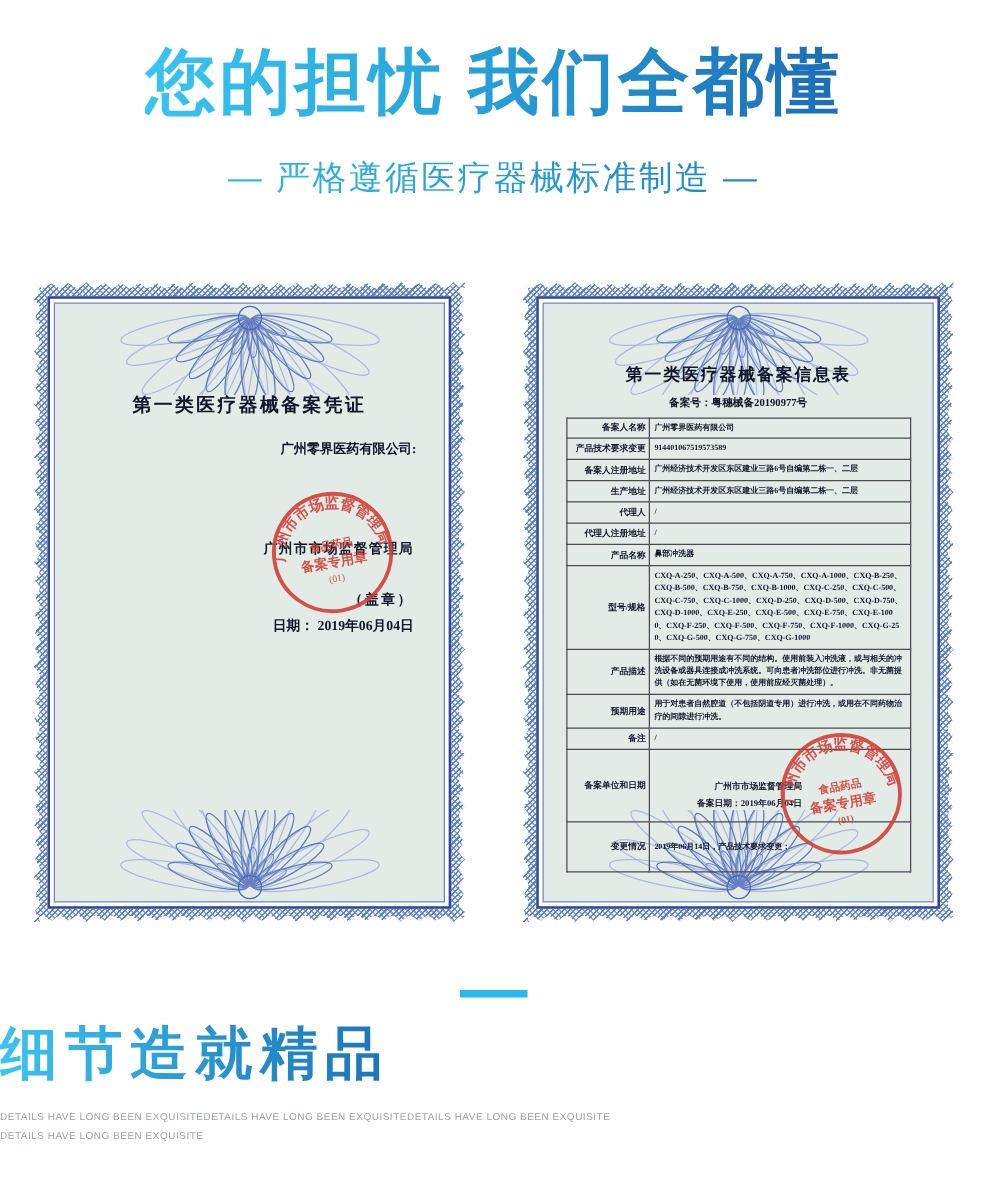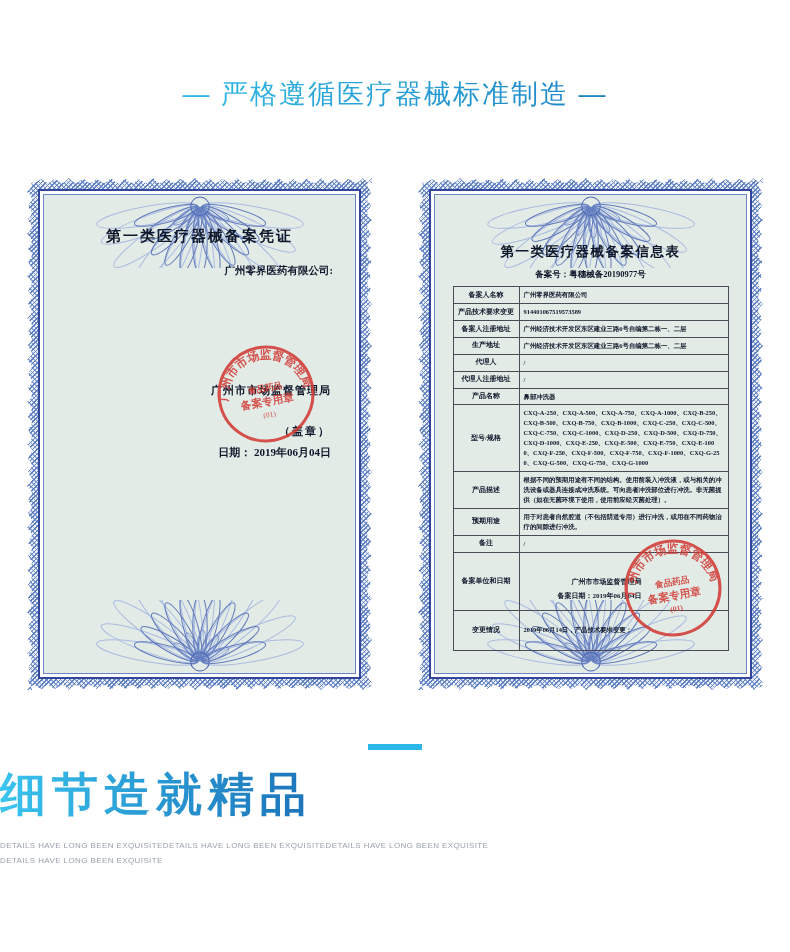--- a/index.html
+++ b/index.html
@@ -33,21 +33,21 @@
     background:#e3ebe7;
     border:2px solid #32469b;
     box-shadow: inset 0 0 0 3px #ffffff, inset 0 0 0 4px #6d84c4;
     font-family:"Liberation Serif","DejaVu Serif",serif; color:#0f172a;
   }
   .fan { position:absolute; left:50%; transform:translateX(-50%); width:215px; height:72px; z-index:0; }
   .fan.top { top:5px; }
   .fan.bottom { bottom:5px; transform:translateX(-50%) scaleY(-1); }
 
   
-  .cert-title { position:relative; z-index:1; text-align:center; margin-top:36px;
+  .cert-title { position:relative; z-index:1; text-align:center; margin-top:76px;
                 font-size:15px; font-weight:700; letter-spacing:2px; }
   .cert-addressee { margin:18px 26px 12px; font-size:10.5px; font-weight:700;text-align:right; }
   .cert-body { margin:4px 26px 0; font-size:10.5px; font-weight:700;
                line-height:2.0; text-indent:2em; }
   .sign-block { position:absolute; right:28px; top:192px; text-align:right;
                 font-size:11px; font-weight:700; z-index:2; }
   .sign-auth { letter-spacing:1px; }
   .sign-seal { margin-top:26px; letter-spacing:2px; }
   .sign-date { margin-top:6px; }
   .stamp { position:absolute; width:102px; height:102px; opacity:.88;
@@ -55,21 +55,21 @@
   .stamp-left { right:42px; top:152px; }
   .stamp-right { right:4px; top:-16px; }
 
   
   .cert-title-r { position:relative; z-index:1; text-align:center; margin-top:52px;
                   font-size:13.5px; font-weight:700; letter-spacing:1.5px; }
   .record-no { margin:8px 22px 0; text-align:center; font-size:8.5px; font-weight:700; }
   table.info { position:relative; z-index:2; margin:5px auto 0; width:276px;
                border-collapse:collapse; }
   table.info td { border:1px solid #4b4b55; vertical-align:middle; }
-  td.lbl { width:66px; text-align:center; font-size:7px; font-weight:700;
+  td.lbl { width:66px; text-align:right; font-size:7px; font-weight:700;
            padding:0 2px; line-height:1.5; }
   td.val { font-size:6.4px; font-weight:600; padding:3px 4px; line-height:1.55;
            word-break:break-all; }
   td.val-unit { position:relative; height:58px; }
   .unit-auth { position:absolute; left:52px; top:24px; font-size:7px; font-weight:700; }
   .unit-date { position:absolute; left:38px; top:38px; font-size:7px; font-weight:700; }
   td.val-change { vertical-align:top; height:40px; }
 
   
   .footer { margin-top:54px; }
@@ -120,21 +120,21 @@
         <ellipse cx="16" cy="0" rx="15" ry="4" transform="rotate(85)"></ellipse>
         <ellipse cx="16" cy="0" rx="15" ry="4" transform="rotate(115)"></ellipse>
         <ellipse cx="16" cy="0" rx="15" ry="4" transform="rotate(145)"></ellipse>
       </g>
       <circle cx="0" cy="0" r="9" stroke="#4d69b4" stroke-width="1"></circle>
     </g>
   </defs>
 </svg>
 
 <div class="header">
-  <br>
+  <div class="main-title">您的担忧 我们全都懂</div><br>
   <div class="sub-title">— 严格遵循医疗器械标准制造 —</div>
 </div>
 
 <div class="certs">
 
   <div class="lace" style="clip-path: polygon(0px 0px, 3px 3.1px, 6px 4.9px, 9px 4.5px, 12px 2.2px, 15px 1.1px, 18px 3.9px, 21px 5px, 24px 3.9px, 27px 1.1px, 30px 2.2px, 33px 4.5px, 36px 4.9px, 39px 3.1px, 42px 0px, 45px 3.1px, 48px 4.9px, 51px 4.5px, 54px 2.2px, 57px 1.1px, 60px 3.9px, 63px 5px, 66px 3.9px, 69px 1.1px, 72px 2.2px, 75px 4.5px, 78px 4.9px, 81px 3.1px, 84px 0px, 87px 3.1px, 90px 4.9px, 93px 4.5px, 96px 2.2px, 99px 1.1px, 102px 3.9px, 105px 5px, 108px 3.9px, 111px 1.1px, 114px 2.2px, 117px 4.5px, 120px 4.9px, 123px 3.1px, 126px 0px, 129px 3.1px, 132px 4.9px, 135px 4.5px, 138px 2.2px, 141px 1.1px, 144px 3.9px, 147px 5px, 150px 3.9px, 153px 1.1px, 156px 2.2px, 159px 4.5px, 162px 4.9px, 165px 3.1px, 168px 0px, 171px 3.1px, 174px 4.9px, 177px 4.5px, 180px 2.2px, 183px 1.1px, 186px 3.9px, 189px 5px, 192px 3.9px, 195px 1.1px, 198px 2.2px, 201px 4.5px, 204px 4.9px, 207px 3.1px, 210px 0px, 213px 3.1px, 216px 4.9px, 219px 4.5px, 222px 2.2px, 225px 1.1px, 228px 3.9px, 231px 5px, 234px 3.9px, 237px 1.1px, 240px 2.2px, 243px 4.5px, 246px 4.9px, 249px 3.1px, 252px 0px, 255px 3.1px, 258px 4.9px, 261px 4.5px, 264px 2.2px, 267px 1.1px, 270px 3.9px, 273px 5px, 276px 3.9px, 279px 1.1px, 282px 2.2px, 285px 4.5px, 288px 4.9px, 291px 3.1px, 294px 0px, 297px 3.1px, 300px 4.9px, 303px 4.5px, 306px 2.2px, 309px 1.1px, 312px 3.9px, 315px 5px, 318px 3.9px, 321px 1.1px, 324px 2.2px, 327px 4.5px, 330px 4.9px, 333px 3.1px, 336px 0px, 339px 3.1px, 342px 4.9px, 345px 4.5px, 345px 0px, 341.9px 3px, 340.1px 6px, 340.5px 9px, 342.8px 12px, 343.9px 15px, 341.1px 18px, 340px 21px, 341.1px 24px, 343.9px 27px, 342.8px 30px, 340.5px 33px, 340.1px 36px, 341.9px 39px, 345px 42px, 341.9px 45px, 340.1px 48px, 340.5px 51px, 342.8px 54px, 343.9px 57px, 341.1px 60px, 340px 63px, 341.1px 66px, 343.9px 69px, 342.8px 72px, 340.5px 75px, 340.1px 78px, 341.9px 81px, 345px 84px, 341.9px 87px, 340.1px 90px, 340.5px 93px, 342.8px 96px, 343.9px 99px, 341.1px 102px, 340px 105px, 341.1px 108px, 343.9px 111px, 342.8px 114px, 340.5px 117px, 340.1px 120px, 341.9px 123px, 345px 126px, 341.9px 129px, 340.1px 132px, 340.5px 135px, 342.8px 138px, 343.9px 141px, 341.1px 144px, 340px 147px, 341.1px 150px, 343.9px 153px, 342.8px 156px, 340.5px 159px, 340.1px 162px, 341.9px 165px, 345px 168px, 341.9px 171px, 340.1px 174px, 340.5px 177px, 342.8px 180px, 343.9px 183px, 341.1px 186px, 340px 189px, 341.1px 192px, 343.9px 195px, 342.8px 198px, 340.5px 201px, 340.1px 204px, 341.9px 207px, 345px 210px, 341.9px 213px, 340.1px 216px, 340.5px 219px, 342.8px 222px, 343.9px 225px, 341.1px 228px, 340px 231px, 341.1px 234px, 343.9px 237px, 342.8px 240px, 340.5px 243px, 340.1px 246px, 341.9px 249px, 345px 252px, 341.9px 255px, 340.1px 258px, 340.5px 261px, 342.8px 264px, 343.9px 267px, 341.1px 270px, 340px 273px, 341.1px 276px, 343.9px 279px, 342.8px 282px, 340.5px 285px, 340.1px 288px, 341.9px 291px, 345px 294px, 341.9px 297px, 340.1px 300px, 340.5px 303px, 342.8px 306px, 343.9px 309px, 341.1px 312px, 340px 315px, 341.1px 318px, 343.9px 321px, 342.8px 324px, 340.5px 327px, 340.1px 330px, 341.9px 333px, 345px 336px, 341.9px 339px, 340.1px 342px, 340.5px 345px, 342.8px 348px, 343.9px 351px, 341.1px 354px, 340px 357px, 341.1px 360px, 343.9px 363px, 342.8px 366px, 340.5px 369px, 340.1px 372px, 341.9px 375px, 345px 378px, 341.9px 381px, 340.1px 384px, 340.5px 387px, 342.8px 390px, 343.9px 393px, 341.1px 396px, 340px 399px, 341.1px 402px, 343.9px 405px, 342.8px 408px, 340.5px 411px, 340.1px 414px, 341.9px 417px, 345px 420px, 341.9px 423px, 340.1px 426px, 340.5px 429px, 342.8px 432px, 343.9px 435px, 341.1px 438px, 340px 441px, 341.1px 444px, 343.9px 447px, 342.8px 450px, 340.5px 453px, 340.1px 456px, 341.9px 459px, 345px 462px, 341.9px 465px, 340.1px 468px, 340.5px 471px, 342.8px 474px, 343.9px 477px, 341.1px 480px, 340px 483px, 341.1px 486px, 343.9px 489px, 342.8px 492px, 340.5px 495px, 340.1px 498px, 341.9px 501px, 345px 504px, 341.9px 507px, 340.1px 510px, 345px 507.5px, 342px 507.1px, 339px 508.9px, 336px 512px, 333px 508.9px, 330px 507.1px, 327px 507.5px, 324px 509.8px, 321px 510.9px, 318px 508.1px, 315px 507px, 312px 508.1px, 309px 510.9px, 306px 509.8px, 303px 507.5px, 300px 507.1px, 297px 508.9px, 294px 512px, 291px 508.9px, 288px 507.1px, 285px 507.5px, 282px 509.8px, 279px 510.9px, 276px 508.1px, 273px 507px, 270px 508.1px, 267px 510.9px, 264px 509.8px, 261px 507.5px, 258px 507.1px, 255px 508.9px, 252px 512px, 249px 508.9px, 246px 507.1px, 243px 507.5px, 240px 509.8px, 237px 510.9px, 234px 508.1px, 231px 507px, 228px 508.1px, 225px 510.9px, 222px 509.8px, 219px 507.5px, 216px 507.1px, 213px 508.9px, 210px 512px, 207px 508.9px, 204px 507.1px, 201px 507.5px, 198px 509.8px, 195px 510.9px, 192px 508.1px, 189px 507px, 186px 508.1px, 183px 510.9px, 180px 509.8px, 177px 507.5px, 174px 507.1px, 171px 508.9px, 168px 512px, 165px 508.9px, 162px 507.1px, 159px 507.5px, 156px 509.8px, 153px 510.9px, 150px 508.1px, 147px 507px, 144px 508.1px, 141px 510.9px, 138px 509.8px, 135px 507.5px, 132px 507.1px, 129px 508.9px, 126px 512px, 123px 508.9px, 120px 507.1px, 117px 507.5px, 114px 509.8px, 111px 510.9px, 108px 508.1px, 105px 507px, 102px 508.1px, 99px 510.9px, 96px 509.8px, 93px 507.5px, 90px 507.1px, 87px 508.9px, 84px 512px, 81px 508.9px, 78px 507.1px, 75px 507.5px, 72px 509.8px, 69px 510.9px, 66px 508.1px, 63px 507px, 60px 508.1px, 57px 510.9px, 54px 509.8px, 51px 507.5px, 48px 507.1px, 45px 508.9px, 42px 512px, 39px 508.9px, 36px 507.1px, 33px 507.5px, 30px 509.8px, 27px 510.9px, 24px 508.1px, 21px 507px, 18px 508.1px, 15px 510.9px, 12px 509.8px, 9px 507.5px, 6px 507.1px, 3px 508.9px, 0px 512px, 4.9px 512px, 4.5px 509px, 2.2px 506px, 1.1px 503px, 3.9px 500px, 5px 497px, 3.9px 494px, 1.1px 491px, 2.2px 488px, 4.5px 485px, 4.9px 482px, 3.1px 479px, 0px 476px, 3.1px 473px, 4.9px 470px, 4.5px 467px, 2.2px 464px, 1.1px 461px, 3.9px 458px, 5px 455px, 3.9px 452px, 1.1px 449px, 2.2px 446px, 4.5px 443px, 4.9px 440px, 3.1px 437px, 0px 434px, 3.1px 431px, 4.9px 428px, 4.5px 425px, 2.2px 422px, 1.1px 419px, 3.9px 416px, 5px 413px, 3.9px 410px, 1.1px 407px, 2.2px 404px, 4.5px 401px, 4.9px 398px, 3.1px 395px, 0px 392px, 3.1px 389px, 4.9px 386px, 4.5px 383px, 2.2px 380px, 1.1px 377px, 3.9px 374px, 5px 371px, 3.9px 368px, 1.1px 365px, 2.2px 362px, 4.5px 359px, 4.9px 356px, 3.1px 353px, 0px 350px, 3.1px 347px, 4.9px 344px, 4.5px 341px, 2.2px 338px, 1.1px 335px, 3.9px 332px, 5px 329px, 3.9px 326px, 1.1px 323px, 2.2px 320px, 4.5px 317px, 4.9px 314px, 3.1px 311px, 0px 308px, 3.1px 305px, 4.9px 302px, 4.5px 299px, 2.2px 296px, 1.1px 293px, 3.9px 290px, 5px 287px, 3.9px 284px, 1.1px 281px, 2.2px 278px, 4.5px 275px, 4.9px 272px, 3.1px 269px, 0px 266px, 3.1px 263px, 4.9px 260px, 4.5px 257px, 2.2px 254px, 1.1px 251px, 3.9px 248px, 5px 245px, 3.9px 242px, 1.1px 239px, 2.2px 236px, 4.5px 233px, 4.9px 230px, 3.1px 227px, 0px 224px, 3.1px 221px, 4.9px 218px, 4.5px 215px, 2.2px 212px, 1.1px 209px, 3.9px 206px, 5px 203px, 3.9px 200px, 1.1px 197px, 2.2px 194px, 4.5px 191px, 4.9px 188px, 3.1px 185px, 0px 182px, 3.1px 179px, 4.9px 176px, 4.5px 173px, 2.2px 170px, 1.1px 167px, 3.9px 164px, 5px 161px, 3.9px 158px, 1.1px 155px, 2.2px 152px, 4.5px 149px, 4.9px 146px, 3.1px 143px, 0px 140px, 3.1px 137px, 4.9px 134px, 4.5px 131px, 2.2px 128px, 1.1px 125px, 3.9px 122px, 5px 119px, 3.9px 116px, 1.1px 113px, 2.2px 110px, 4.5px 107px, 4.9px 104px, 3.1px 101px, 0px 98px, 3.1px 95px, 4.9px 92px, 4.5px 89px, 2.2px 86px, 1.1px 83px, 3.9px 80px, 5px 77px, 3.9px 74px, 1.1px 71px, 2.2px 68px, 4.5px 65px, 4.9px 62px, 3.1px 59px, 0px 56px, 3.1px 53px, 4.9px 50px, 4.5px 47px, 2.2px 44px, 1.1px 41px, 3.9px 38px, 5px 35px, 3.9px 32px, 1.1px 29px, 2.2px 26px, 4.5px 23px, 4.9px 20px, 3.1px 17px, 0px 14px, 3.1px 11px, 4.9px 8px, 4.5px 5px, 2.2px 2px);">
     <div class="paper">
       <svg class="fan top" viewBox="-95 -10 190 70" preserveAspectRatio="xMidYMin meet">
           <use href="#fanDef"></use>
         </svg>

